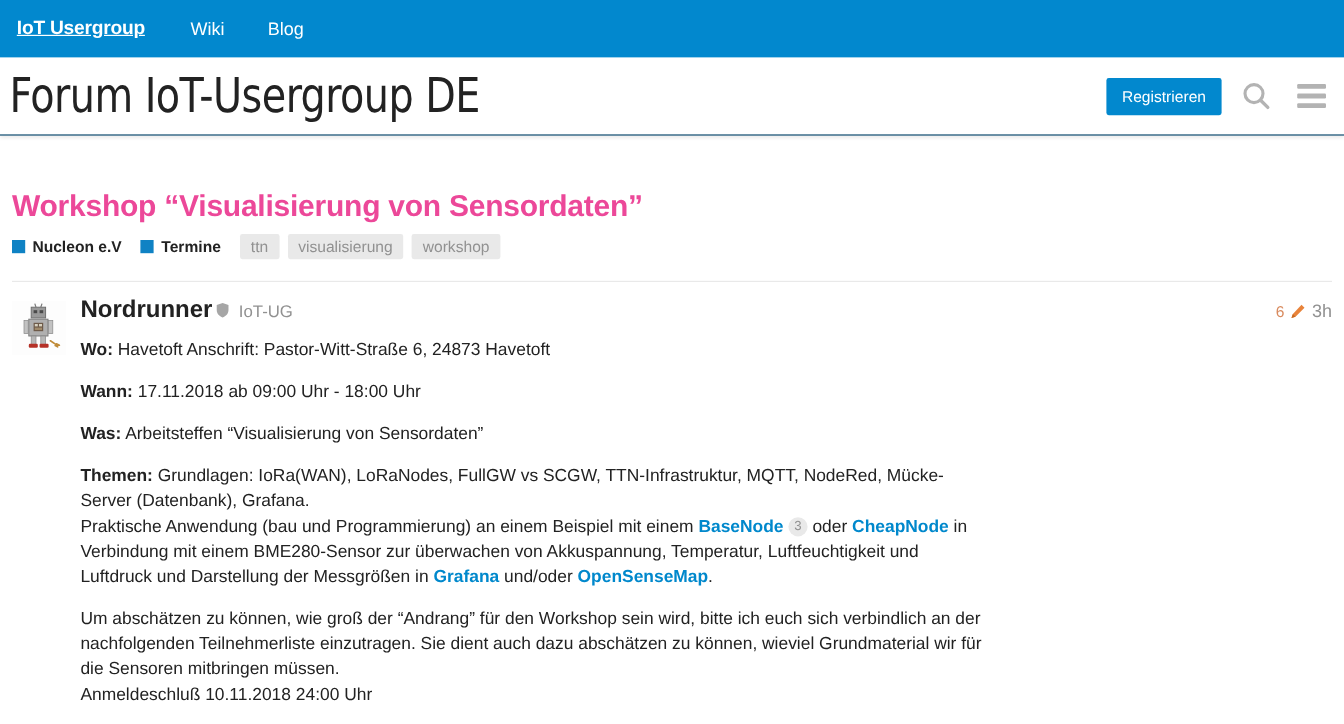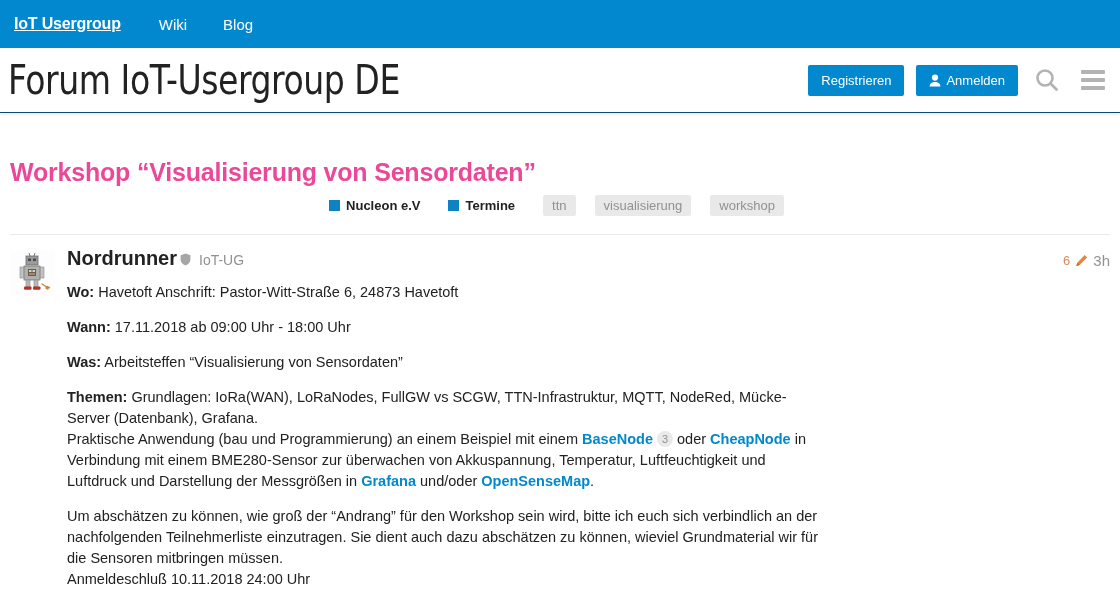--- a/index.html
+++ b/index.html
@@ -99,24 +99,23 @@
     font-size: 25px;
     font-weight: bold;
     color: #ec4899;
     margin: 18px 0 8px 0;
     line-height: 1.2;
     letter-spacing: -0.2px;
   }
   .topic-meta {
     display: flex;
     align-items: center;
-    gap: 12px;
+    gap: 0px;
     font-size: 13px;
     margin-bottom: 18px;
-    justify-content: center;
   }
   .cat-badge {
     display: inline-flex;
     align-items: center;
     gap: 6px;
     font-weight: bold;
     color: #222222;
     text-decoration: none;
     margin-right: 16px;
     font-size: 13px;
@@ -220,29 +219,20 @@
   <a class="brand" href="#">IoT Usergroup</a>
   <a class="nav-link" href="#">Wiki</a>
   <a class="nav-link" href="#">Blog</a>
 </div>
 
 <div class="forum-header">
   <div class="forum-title">Forum IoT-Usergroup DE</div>
   <div class="header-right">
     <button class="btn-primary">
       <span>Registrieren</span>
-    </button>
-    <button class="btn-primary">
-      <span style="display:inline-flex;">
-        <svg width="12" height="13" viewBox="0 0 12 13" aria-hidden="true">
-          <circle cx="6" cy="3.6" r="3.1" fill="#ffffff"></circle>
-          <path d="M0.6 12.6c0-3.0 2.4-4.6 5.4-4.6s5.4 1.6 5.4 4.6z" fill="#ffffff"></path>
-        </svg>
-      </span>
-      <span>Anmelden</span>
     </button>
     <div class="icon-btn">
       <svg width="26" height="26" viewBox="0 0 26 26" aria-hidden="true">
         <circle cx="11" cy="11" r="7.5" fill="none" stroke="#b3b3b3" stroke-width="2.6"></circle>
         <line x1="16.5" y1="16.5" x2="22.5" y2="22.5" stroke="#b3b3b3" stroke-width="2.8" stroke-linecap="round"></line>
       </svg>
     </div>
     <div class="icon-btn">
       <div class="hamburger">
         <span></span>

